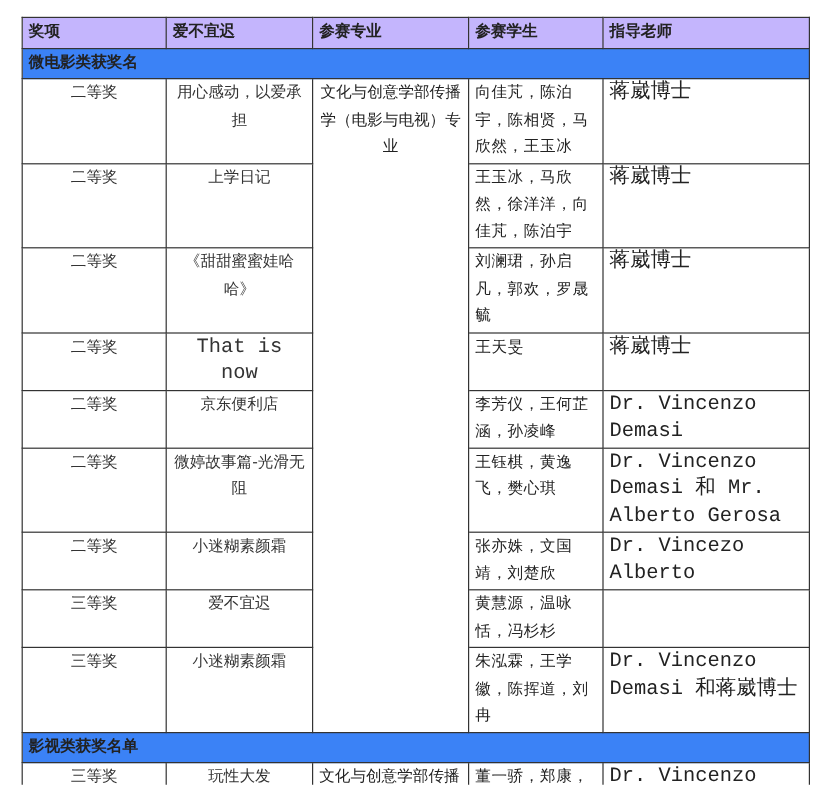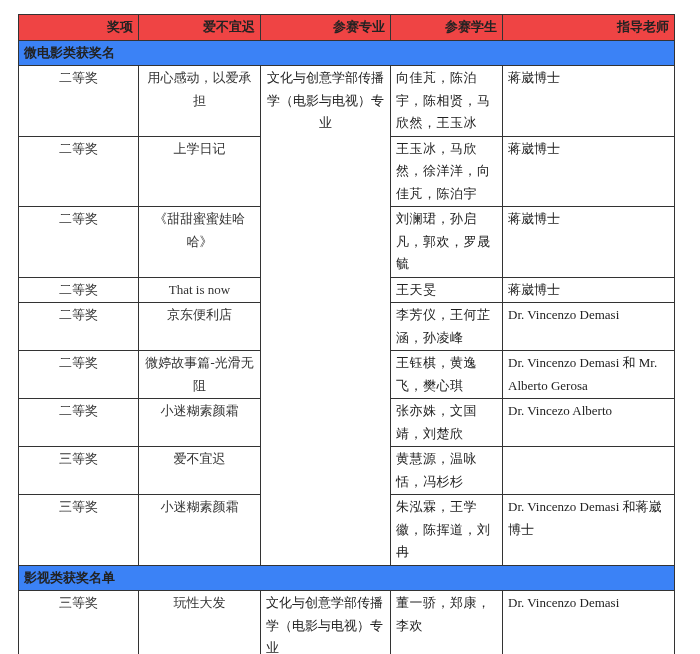--- a/index.html
+++ b/index.html
@@ -2,26 +2,26 @@
 <html><head>
 <meta charset="utf-8">
 <style>
   html, body { margin: 0; padding: 0; background: #ffffff; }
   body { width: 700px; height: 654px; position: relative; overflow: hidden;
          font-family: "DejaVu Sans", "Liberation Sans", sans-serif; color: #222; }
   table.awards { position: absolute; left: 18px; top: 14px; width: 656px;
                  border-collapse: collapse; table-layout: fixed; font-size: 13px; }
   table.awards td, table.awards th { border: 1.5px solid #333; padding: 1px 5px;
                  line-height: 22.5px; vertical-align: top; }
-  th { background: #ef4444; font-weight: bold; text-align: right; height: 21px; }
+  th { background: #c4b5fd; font-weight: bold; text-align: left; height: 21px; }
   td.section { background: #3b82f6; font-weight: bold; height: 20px; }
   td.center { text-align: center; vertical-align: middle; color: #333; }
   td.major { text-align: center; vertical-align: middle; }
   td.students { letter-spacing: 0.5px; margin-top: 44px; }
-  td.en { font-family: Liberation Serif, serif; font-size: 13px; }
+  td.en { font-family: Liberation Mono, monospace; font-size: 17px; }
 </style>
 </head>
 <body>
 
 <table class="awards">
   <colgroup>
     <col style="width:120px">
       <col style="width:122px">
       <col style="width:130px">
       <col style="width:112px">

